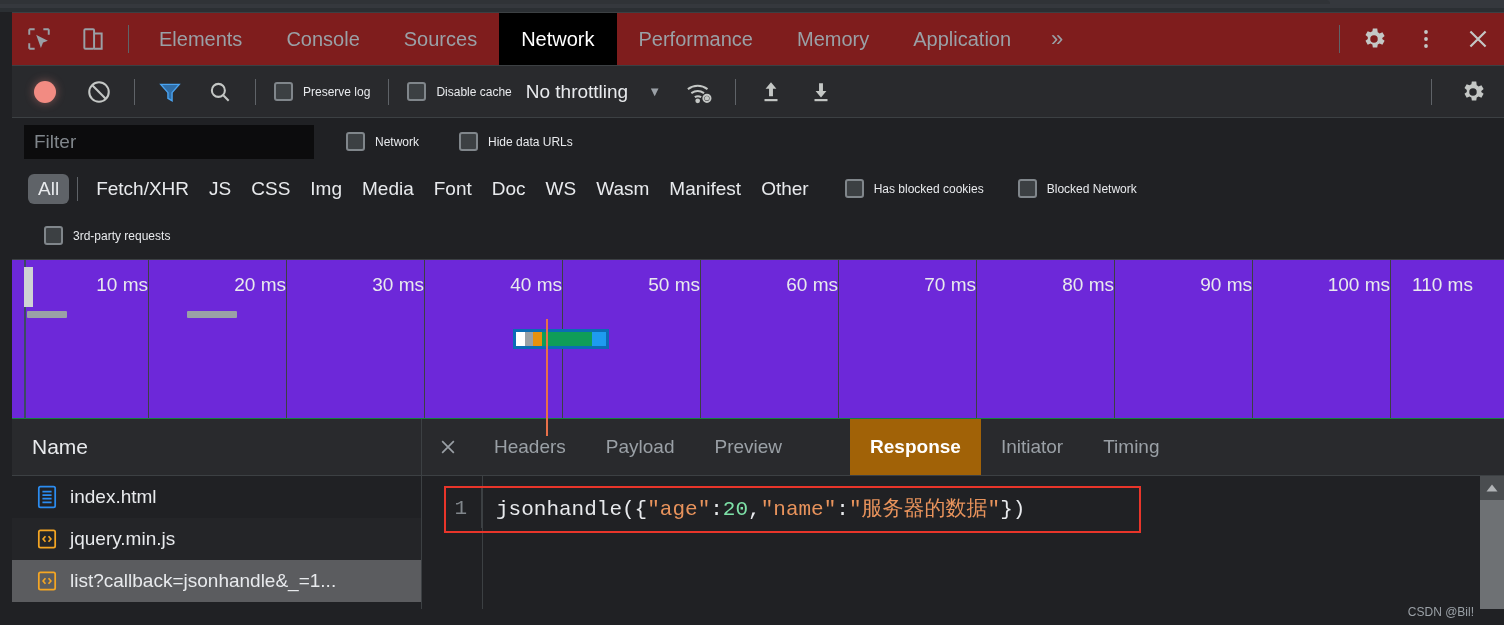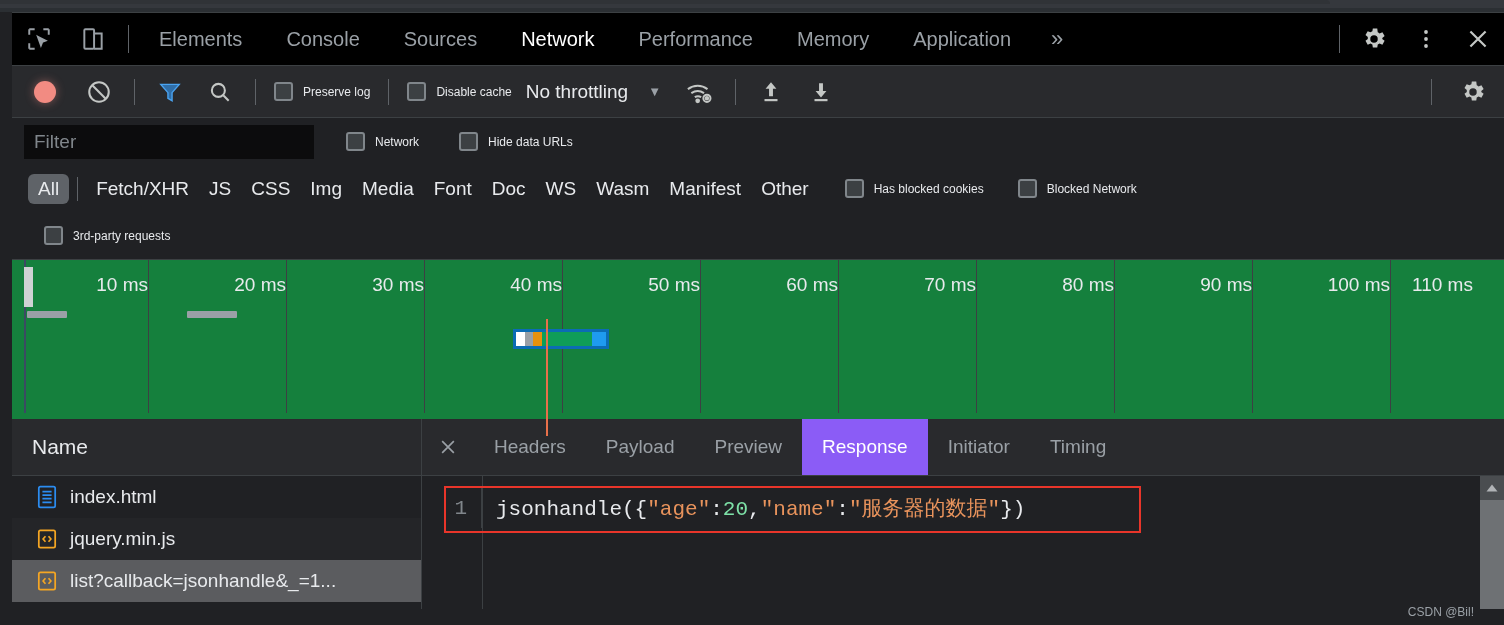--- a/index.html
+++ b/index.html
@@ -34,21 +34,21 @@
     position: absolute; left: 12px; top: 12px;
     width: 1492px; height: 613px;
     background: #202124;
     border-top: 1px solid #3c4043;
   }
 
   
   .tabbar {
     position: relative;
     height: 53px;
-    background: #000000;
+    background: #7f1d1d;
     border-bottom: 1px solid #3c4043;
     display: flex; align-items: stretch;
   }
   .tb-icon {
     width: 54px; display: flex; align-items: center; justify-content: center;
     cursor: pointer;
   }
   .tb-sep {
     width: 1px; margin: 12px 8px; background: #5f6368; flex: 0 0 1px;
   }
@@ -128,22 +128,22 @@
 
   
   .thirdrow {
     height: 48px; background: #202124;
     display: flex; align-items: center; padding-left: 24px;
     border-bottom: 1px solid #3c4043;
   }
 
   
   .overview {
-    position: relative; height: 159px; background: #15803d;
-    border-bottom: 6px solid #15803d; overflow: hidden;
+    position: relative; height: 159px; background: #6d28d9;
+    border-bottom: 1px solid #15803d; overflow: hidden;
   }
   .ov-handle {
     position: absolute; left: 12px; top: 7px; width: 9px; height: 40px;
     background: #cfd2d4; z-index: 6;
   }
   .ov-edge {
     position: absolute; left: 12px; top: 0; width: 2px; height: 159px;
     background: #3b4a63; z-index: 5;
   }
   .ov-gridline {
@@ -195,21 +195,21 @@
     display: flex; align-items: stretch;
   }
   .dtab-close {
     width: 52px; display: flex; align-items: center; justify-content: center;
     color: #9aa0a6; font-size: 22px; cursor: pointer;
   }
   .dtab {
     display: flex; align-items: center; padding: 0 20px;
     color: #9aa0a6; font-size: 19px; cursor: pointer; white-space: nowrap;
   }
-  .dtab.active { background: #8b5cf6; color: #ffffff; font-weight: normal; }
+  .dtab.active { background: #a16207; color: #ffffff; font-weight: bold; margin-left: 48px; }
   .respwrap { flex: 1; position: relative; background: #202124; }
   .code-highlight {
     position: absolute; left: 22px; top: 10px; width: 697px; height: 47px;
     border: 2px solid #e8352a; pointer-events: none; z-index: 3;
   }
   .codeline {
     position: absolute; left: 0; top: 12px; height: 40px;
     display: flex; align-items: center;
     font-family: "Liberation Mono", monospace; font-size: 21px;
   }

